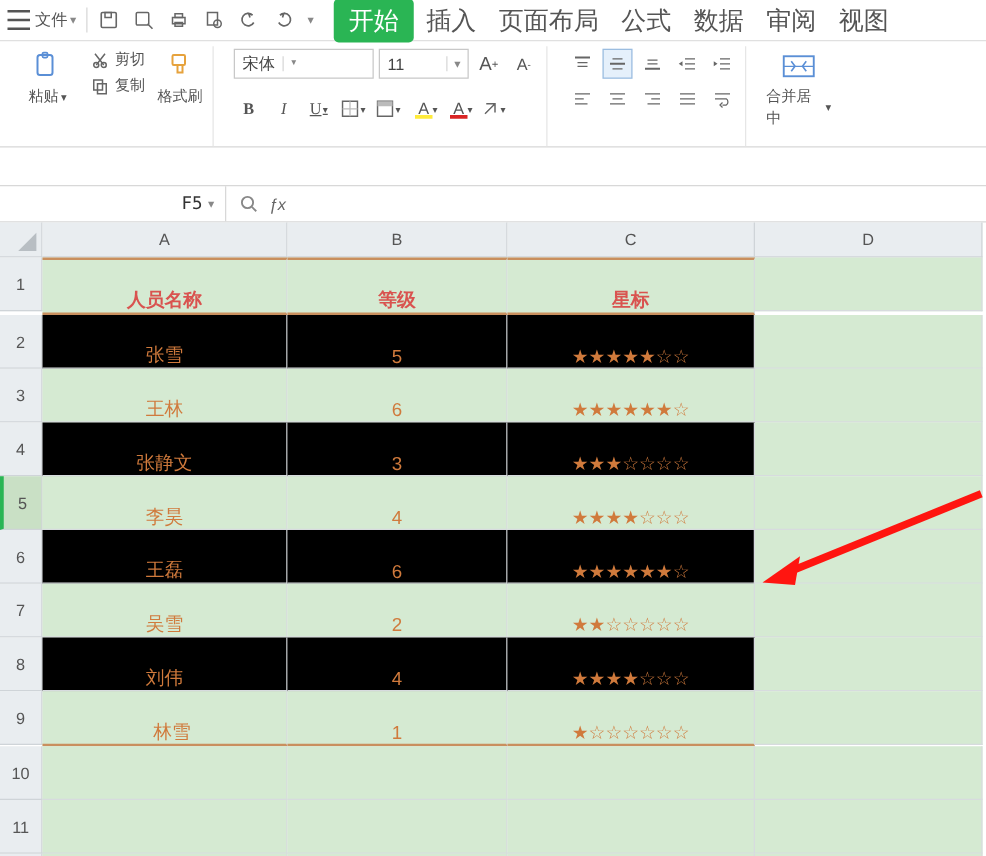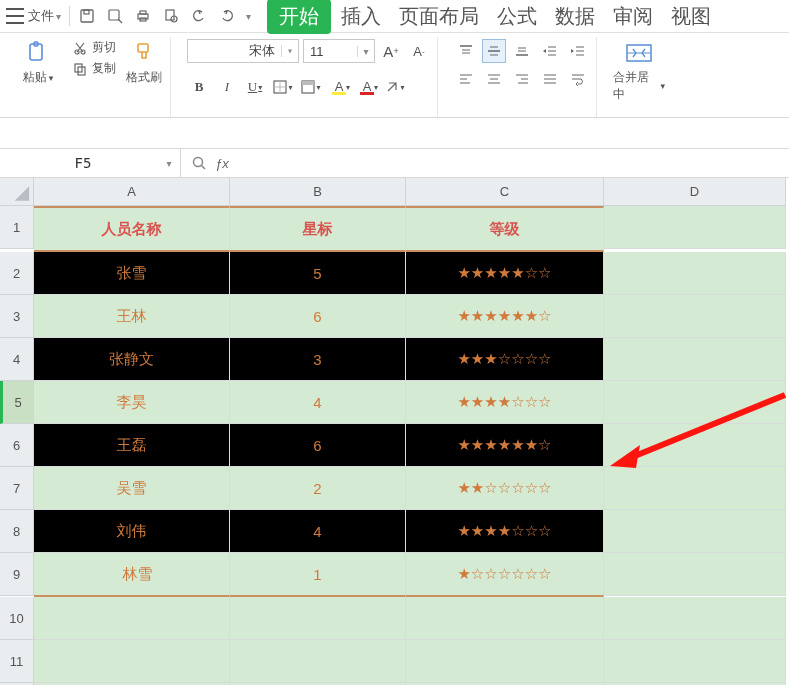--- a/index.html
+++ b/index.html
@@ -25,48 +25,48 @@
   .bigbtn .ic{width:28px;height:28px;display:flex;align-items:center;justify-content:center;color:#5a8fd6;}
   .bigbtn .lbl{font-size:12px;color:#555;display:flex;align-items:center;gap:2px;}
   .stack{display:flex;flex-direction:column;gap:4px;}
   .mini{display:flex;align-items:center;gap:4px;font-size:12px;color:#555;}
   .mini .mic{width:16px;height:16px;display:flex;align-items:center;justify-content:center;color:#666;}
 
   .font-row{display:flex;align-items:center;gap:4px;margin-bottom:6px;}
   .combo{display:flex;align-items:center;border:1px solid #c8c8c8;height:22px;background:#fff;}
   .combo .val{padding:0 6px;font-size:13px;color:#444;white-space:nowrap;}
   .combo .dd{width:16px;text-align:center;border-left:1px solid #d8d8d8;font-size:10px;color:#888;}
-  .fontname{width:110px;justify-content:flex-end;font-family:Liberation Mono, monospace;}
+  .fontname{width:110px;justify-content:flex-start;font-family:Liberation Mono, monospace;}
   .fontsize{width:70px;justify-content:space-between;}
   .fontbtn{width:22px;height:22px;display:flex;align-items:center;justify-content:center;border:1px solid transparent;color:#555;}
   .row{display:flex;align-items:center;gap:4px;}
   .colorchip{display:inline-block;width:14px;height:3px;background:#ffeb3b;margin-top:-2px;}
   .colorchip.red{background:#d92424;}
 
   .align-grid{display:grid;grid-template-columns:repeat(5,24px);grid-template-rows:repeat(2,24px);gap:4px;}
   .abtn{border:1px solid transparent;display:flex;align-items:center;justify-content:center;}
   .abtn svg{width:16px;height:16px;}
   .abtn.sel{border:1px solid #9bbde0;background:#e5f0fb;}
 
   
   .fbar{display:flex;align-items:center;height:28px;margin-top:30px;border-top:1px solid #d8d8d8;border-bottom:1px solid #d8d8d8;}
   .namebox{width:172px;display:flex;align-items:center;justify-content:space-between;border-right:1px solid #d8d8d8;padding:0 4px;height:100%;}
-  .namebox .val{flex:1;text-align:center;font-family:Consolas,monospace;font-size:14px;color:#333;}
+  .namebox .val{flex:1;text-align:right;font-family:Consolas,monospace;font-size:14px;color:#333;}
   .namebox .dd{font-size:10px;color:#888;width:14px;text-align:center;}
   .fx-zone{display:flex;align-items:center;gap:8px;padding:0 10px;flex:1;}
   .fx-zone .ic{color:#777;}
   .fx-input{flex:1;height:22px;border:none;outline:none;font-size:13px;}
 
   
   .sheet{display:grid;grid-template-columns:34px 196px 176px 198px 182px;}
   .hdr{background:#e9edf0;border:1px solid #cfd4d8;border-top:none;border-left:none;height:27px;display:flex;align-items:center;justify-content:center;color:#555;font-size:13px;}
   .corner{background:#e9edf0;border:1px solid #cfd4d8;border-top:none;border-left:none;}
   .rh{background:#e9edf0;border:1px solid #cfd4d8;border-top:none;border-left:none;display:flex;align-items:center;justify-content:center;color:#555;font-size:13px;}
   .rh.sel{background:#c9e0c5;border-left:3px solid #2ab554;}
-  .cell{border-right:1px solid #d7dbde;border-bottom:1px solid #d7dbde;display:flex;align-items:center;justify-content:center;font-size:15px;}
+  .cell{border-right:1px solid #d7dbde;border-bottom:1px solid #d7dbde;display:flex;align-items:flex-end;justify-content:center;font-size:15px;}
   .row-h{height:42px;}
   .green{background:#d5ead2;}
   .peach{background:#000000;}
   .hdrcell{color:#d9534f;font-weight:600;}
   .datacell{color:#d07a3c;}
 
   .arrow{position:absolute;}
 
   svg{display:block;}
 </style>
@@ -366,24 +366,24 @@
         <span>D</span>
       </div>
 
     <div class="rh row-h">
         <span>1</span>
       </div>
     <div class="cell row-h green hdrcell" style="border-top:2px solid #c98f5e;border-bottom:2px solid #c98f5e;">
         <span>人员名称</span>
       </div>
     <div class="cell row-h green hdrcell" style="border-top:2px solid #c98f5e;border-bottom:2px solid #c98f5e;">
+        <span>等级</span>
+      </div>
+    <div class="cell row-h green hdrcell" style="border-top:2px solid #c98f5e;border-bottom:2px solid #c98f5e;">
         <span>星标</span>
-      </div>
-    <div class="cell row-h green hdrcell" style="border-top:2px solid #c98f5e;border-bottom:2px solid #c98f5e;">
-        <span>等级</span>
       </div>
     <div class="cell row-h green"></div>
 
     <div class="rh row-h">
         <span>2</span>
       </div>
     <div class="cell row-h peach datacell">
         <span>张雪</span>
       </div>
     <div class="cell row-h peach datacell">

